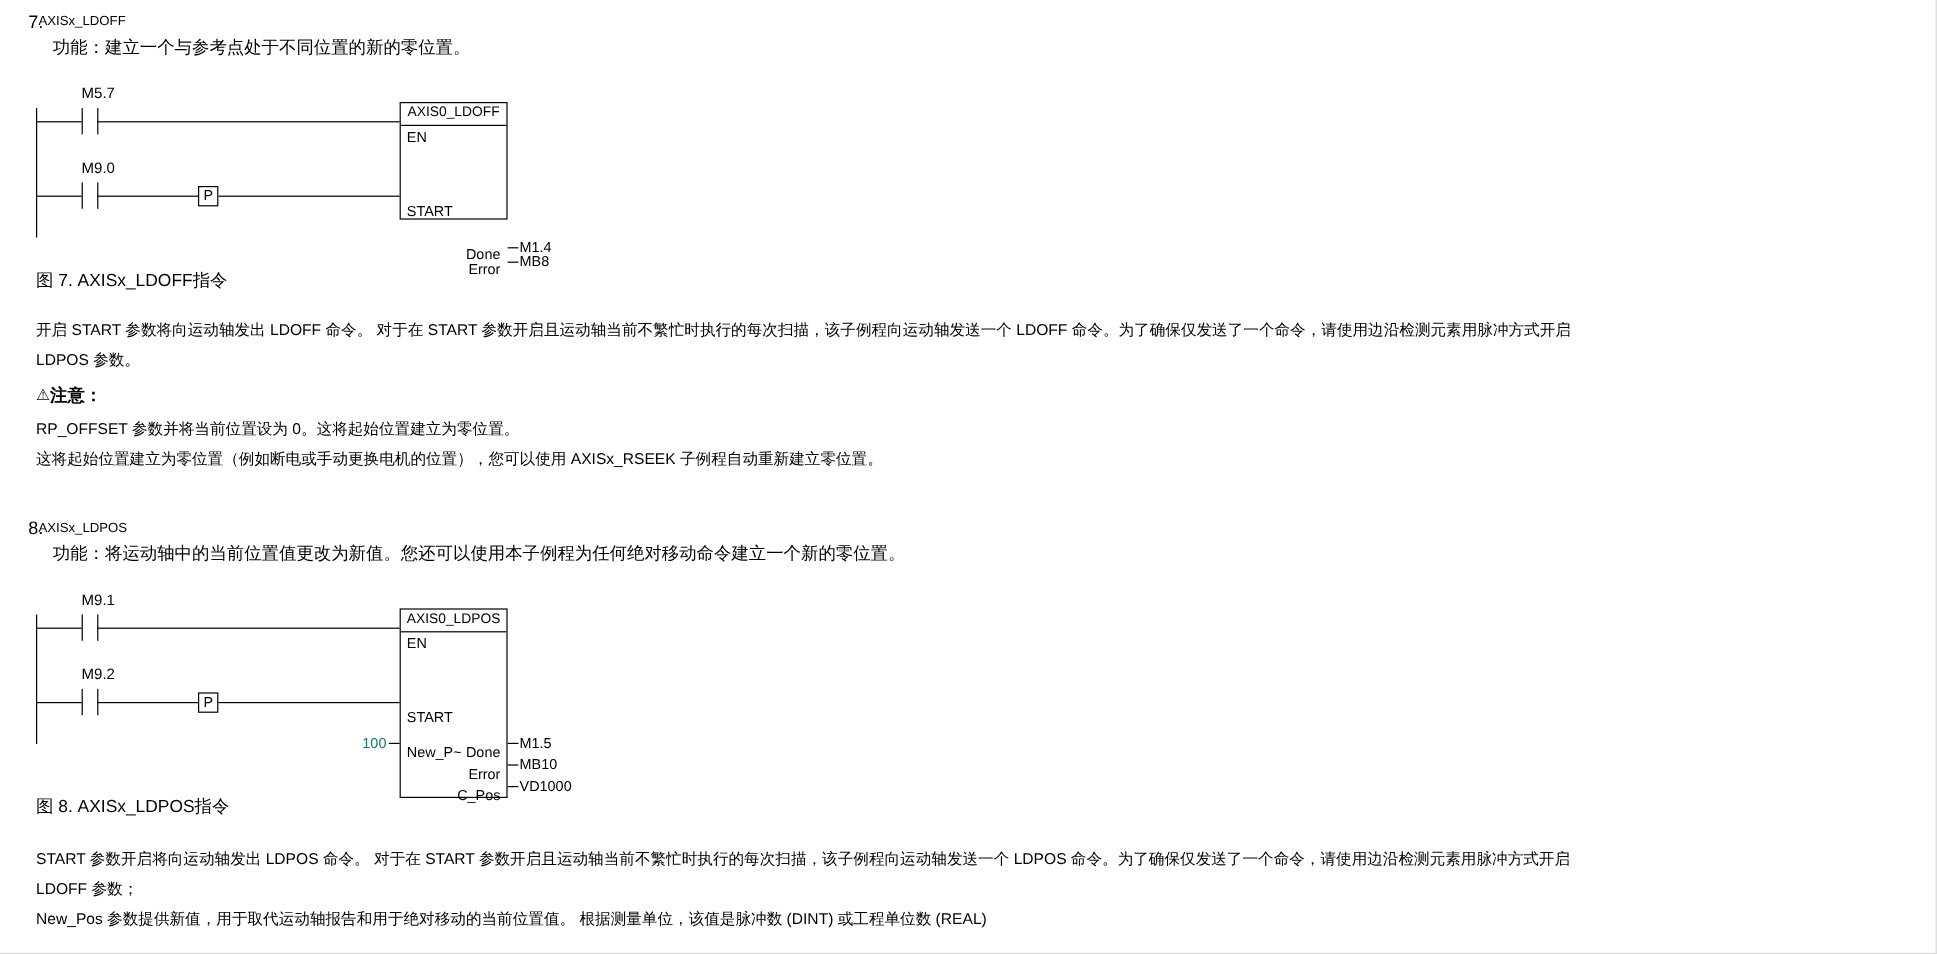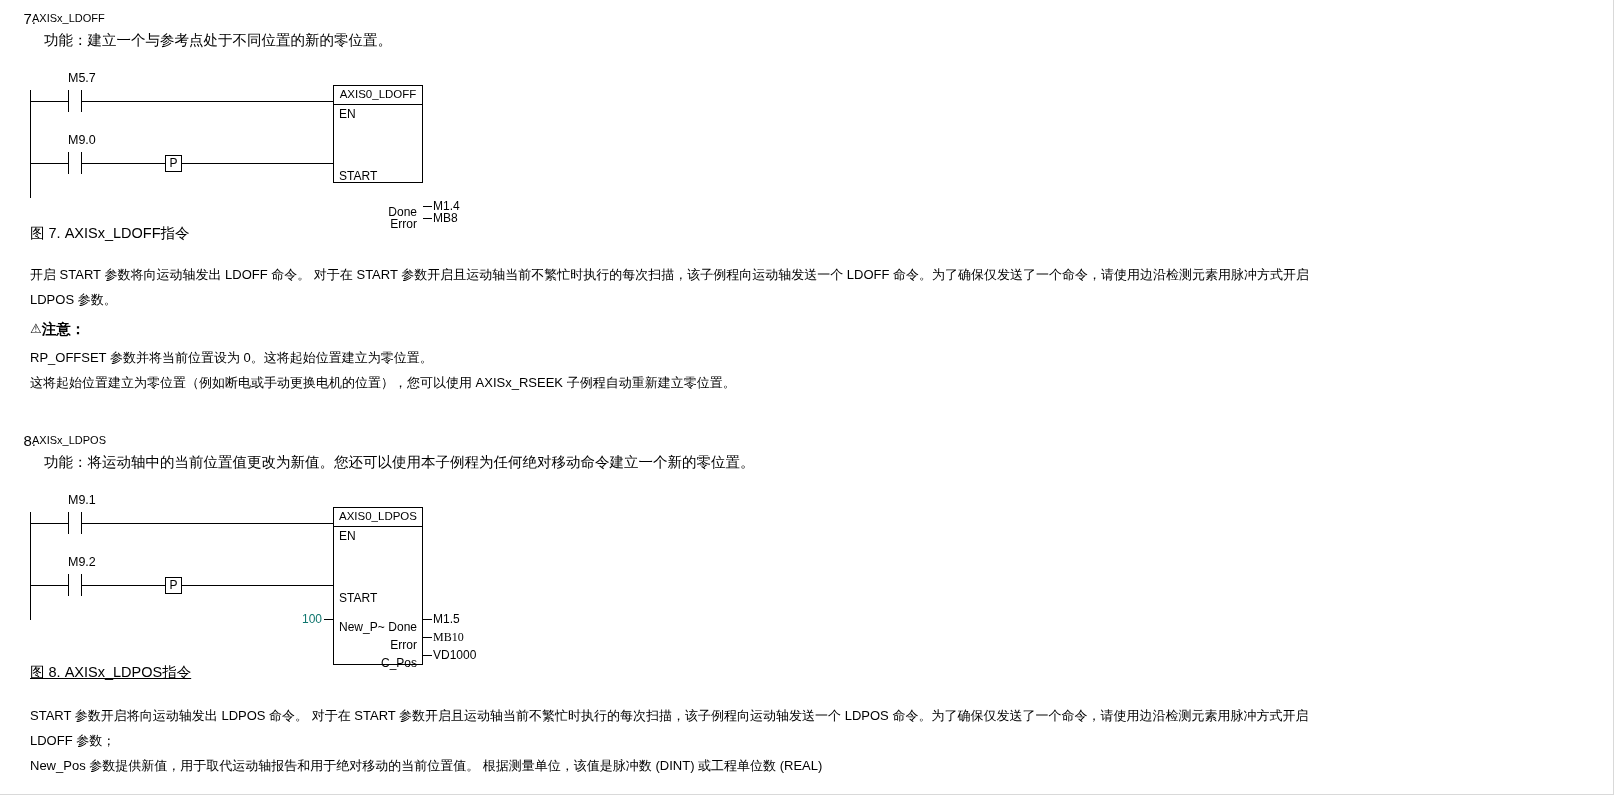--- a/index.html
+++ b/index.html
@@ -289,26 +289,26 @@
       <div class="pin-right" style="top:130px;">Error</div>
       <div class="pin-right" style="top:148px;">C_Pos</div>
     </div>
 
     <div class="pin-stub" style="left:294px; top:119px;"></div>
     <div class="pin-in-value" style="left:264px; top:112px; width:28px;">100</div>
 
     <div class="pin-stub" style="left:393px; top:119px;"></div>
     <div class="pin-out-label" style="left:403px; top:112px;">M1.5</div>
     <div class="pin-stub" style="left:393px; top:137px;"></div>
-    <div class="pin-out-label" style="left:403px; top:130px;font-family:Liberation Serif, serif;">MB10</div>
+    <div class="pin-out-label" style="left:403px; top:130px;">MB10</div>
     <div class="pin-stub" style="left:393px; top:155px;"></div>
     <div class="pin-out-label" style="left:403px; top:148px;">VD1000</div>
   </div>
 
-  <div class="caption" style="left:30px; top:663px;text-decoration:underline;">图 8. AXISx_LDPOS指令</div>
+  <div class="caption" style="left:30px; top:663px;">图 8. AXISx_LDPOS指令</div>
 
   <div class="para" style="left:30px; top:703px;">
     <span class="l">START 参数开启将向运动轴发出 LDPOS 命令。 对于在 START 参数开启且运动轴当前不繁忙时执行的每次扫描，该子例程向运动轴发送一个 LDPOS 命令。为了确保仅发送了一个命令，请使用边沿检测元素用脉冲方式开启</span>
     <span class="l">LDOFF 参数；</span>
     <span class="l">New_Pos 参数提供新值，用于取代运动轴报告和用于绝对移动的当前位置值。 根据测量单位，该值是脉冲数 (DINT) 或工程单位数 (REAL)</span>
   </div>
 
   <div class="page-edge-right"></div>
   <div class="page-edge-bottom"></div>
 </div>

